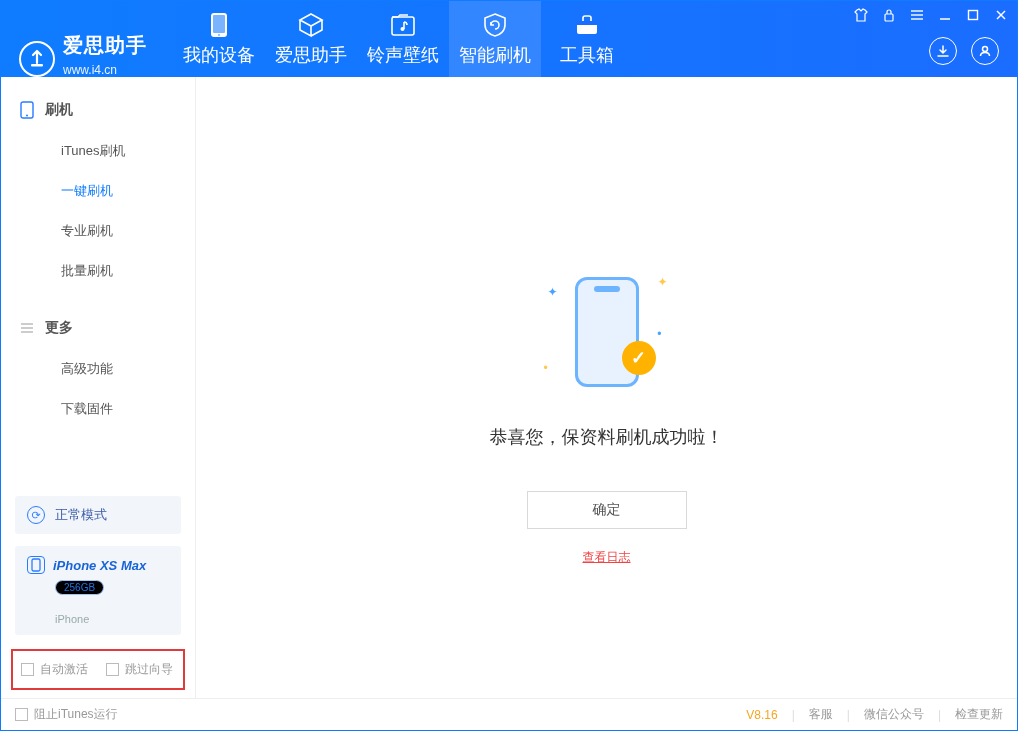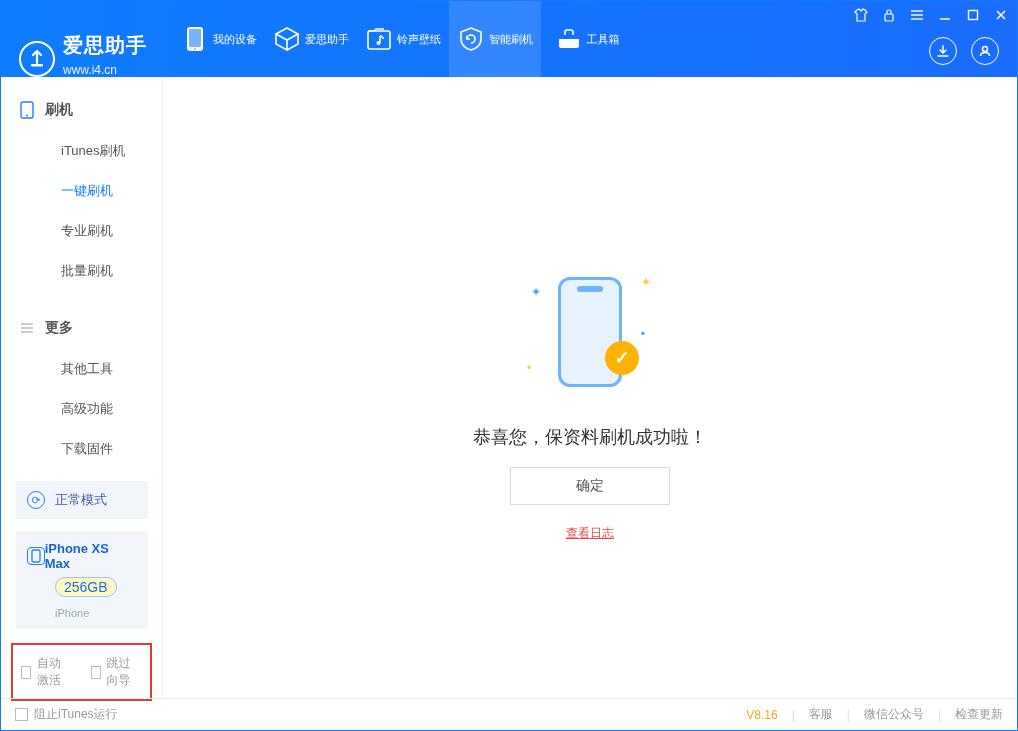--- a/index.html
+++ b/index.html
@@ -5,56 +5,56 @@
   * { margin: 0; padding: 0; box-sizing: border-box; }
   body { font-family: "Microsoft YaHei", Arial, sans-serif; background: #fff; color: #333; }
   .app-window { width: 1018px; height: 731px; border: 1px solid #0f7cff; display: flex; flex-direction: column; }
   .header { height: 76px; background: linear-gradient(90deg,#0f7cff 0%,#1a6dff 100%); display: flex; align-items: stretch; position: relative; }
   .logo-area { display: flex; align-items: flex-end; padding: 0 18px; gap: 8px; }
   .logo-mark { width: 36px; height: 36px; border-radius: 50%; border: 2px solid #fff; display:flex;align-items:center;justify-content:center;color:#fff;font-weight:700;font-size:20px; }
   .logo-text { color:#fff; display:flex; flex-direction:column; line-height:1.1; }
   .logo-title { font-size:20px; font-weight:600; letter-spacing:1px; }
   .logo-url { font-size:12px; opacity:.9;margin-top:8px; }
   .nav-tabs { display:flex; margin-left:8px; }
-  .nav-tab { width: 92px; display:flex; align-items:center; justify-content:center; gap:4px; cursor:pointer; color:#fff; font-size:11px; }
+  .nav-tab { width: 92px; display:flex; flex-direction:column; align-items:center; justify-content:center; gap:4px; cursor:pointer; color:#fff; font-size:18px; }
   .nav-tab.active { background: rgba(255,255,255,0.13); }
   .nav-tab .tab-icon { width:28px; height:28px; display:flex;align-items:center;justify-content:center; }
   .window-controls { position:absolute; top:6px; right:8px; display:flex; gap:12px; align-items:center; }
   .wc-btn { width:16px; height:16px; display:flex;align-items:center;justify-content:center; color:#fff; cursor:pointer; font-size:13px; }
   .header-right-icons { position:absolute; right:18px; bottom:12px; display:flex; gap:14px; }
   .hr-icon { width:28px; height:28px; border-radius:50%; border:1.5px solid #fff; display:flex;align-items:center;justify-content:center;color:#fff; cursor:pointer; font-size:15px;}
   .body { flex:1; display:flex; min-height:0; }
-  .sidebar { width:162px; border-right:1px solid #eee; display:flex; flex-direction:column; }
+  .sidebar { width:195px; border-right:1px solid #eee; display:flex; flex-direction:column; }
   .side-section { padding-top:16px; }
   .side-head { display:flex; align-items:center; gap:10px; padding:8px 18px; font-size:14px; font-weight:600; color:#555; }
   .side-head .sh-icon { width:16px; height:16px; display:flex;align-items:center;justify-content:center; }
   .side-items { padding:4px 12px; }
   .side-item { padding:11px 0 11px 48px; font-size:13px; color:#555; cursor:pointer; }
   .side-item.active { color:#0f7cff; }
   .spacer { flex:1; }
   .mode-card { margin:8px 14px; background:#f2f6fb; border-radius:3px; padding:10px 12px; display:flex; align-items:center; gap:10px; font-size:13px; color:#3b5aa8; }
   .mode-icon { width:18px; height:18px; border-radius:50%; border:1.5px solid #2a7cff; display:flex;align-items:center;justify-content:center;color:#2a7cff; font-size:11px; }
   .device-card { margin:4px 14px 12px; background:#f2f6fb; border-radius:3px; padding:10px 12px; }
-  .device-row1 { display:flex; align-items:center; gap:0; }
+  .device-row1 { display:flex; align-items:center; gap:8px;font-style:italic; }
   .device-icon { width:18px; height:18px; border-radius:4px; border:1.5px solid #2a7cff; display:flex;align-items:center;justify-content:center; }
   .device-name { font-size:13px; font-weight:600; color:#2a6; color:#1864d6; }
-  .device-storage { display:inline-block; margin:6px 0 10px 28px; font-size:14px; color:#1e72e6; border:1px solid #9fc4f7; border-radius:10px; padding:1px 8px; background:#fef9c3; }
+  .device-storage { display:inline-block; margin:6px 0 18px 28px; font-size:10px; color:#1e72e6; border:1px solid #9fc4f7; border-radius:10px; padding:1px 8px; background:#000000; }
   .device-type { margin-left:28px; font-size:11px; color:#9aa; }
   .bottom-checks { border:2px solid #e03a3a; margin:2px 10px 8px; padding:10px 8px; display:flex; gap:18px; align-items:center; }
   .chk { display:flex; align-items:center; gap:6px; font-size:12px; color:#999; }
   .chk-box { width:13px; height:13px; border:1px solid #bbb; background:#fff; }
   .main { flex:1; display:flex; flex-direction:column; align-items:center; }
   .success-illus { margin-top:190px; width:130px; height:130px; position:relative; display:flex;align-items:center;justify-content:center; }
   .phone-shape { width:64px; height:110px; border:3px solid #6db4ff; border-radius:12px; background:#e8f2ff; position:relative; }
   .phone-shape::before { content:""; position:absolute; top:6px; left:50%; transform:translateX(-50%); width:26px; height:6px; background:#6db4ff; border-radius:3px; }
   .check-badge { position:absolute; right:16px; bottom:22px; width:34px; height:34px; border-radius:50%; background:#ffb300; display:flex;align-items:center;justify-content:center;color:#fff; font-size:18px; font-weight:700;}
   .spark { position:absolute; font-size:12px; color:#9fc4f7; }
   .s1 { left:6px; top:18px; color:#4aa3ff;} .s2 { right:4px; top:8px; color:#ffc94a;} .s3 { left:2px; bottom:22px;color:#ffc94a;} .s4 {right:10px;bottom:56px;color:#4aa3ff;}
   .success-msg { margin-top:28px; font-size:18px; color:#333; font-weight:500; }
-  .ok-btn { margin-top:18px; width:160px; height:38px; border:1px solid #d9d9d9; background:#fff; cursor:pointer; font-size:14px; color:#555; }
+  .ok-btn { margin-top:42px; width:160px; height:38px; border:1px solid #d9d9d9; background:#fff; cursor:pointer; font-size:14px; color:#555; }
   .view-log { margin-top:20px; font-size:12px; color:#ef4444; text-decoration:underline; cursor:pointer; }
   .footer { height:32px; border-top:1px solid #eee; display:flex; align-items:center; padding:0 14px; font-size:12px; color:#999; }
   .footer .fchk { display:flex; align-items:center; gap:6px; }
   .footer-right { margin-left:auto; display:flex; align-items:center; gap:14px; }
   .fsep { color:#ddd; }
   .flink { cursor:pointer; }
   svg { display:block; }
 </style>
 </head>
 <body>
@@ -205,21 +205,20 @@
           <span class="sh-icon">
               <svg width="14" height="12" viewBox="0 0 14 12">
                 <line x1="1" y1="2" x2="13" y2="2" stroke="#bbb" stroke-width="1.5"></line>
                 <line x1="1" y1="6" x2="13" y2="6" stroke="#bbb" stroke-width="1.5"></line>
                 <line x1="1" y1="10" x2="13" y2="10" stroke="#bbb" stroke-width="1.5"></line>
               </svg>
             </span>
           <span>更多</span>
         </div>
         <div class="side-items">
-          <div class="side-item">其他工具</div>
           <div class="side-item">高级功能</div>
           <div class="side-item">下载固件</div>
         </div>
       </div>
 
       <div class="spacer"></div>
 
       <div class="mode-card">
         <span class="mode-icon">⟳</span>
         <span>正常模式</span>

